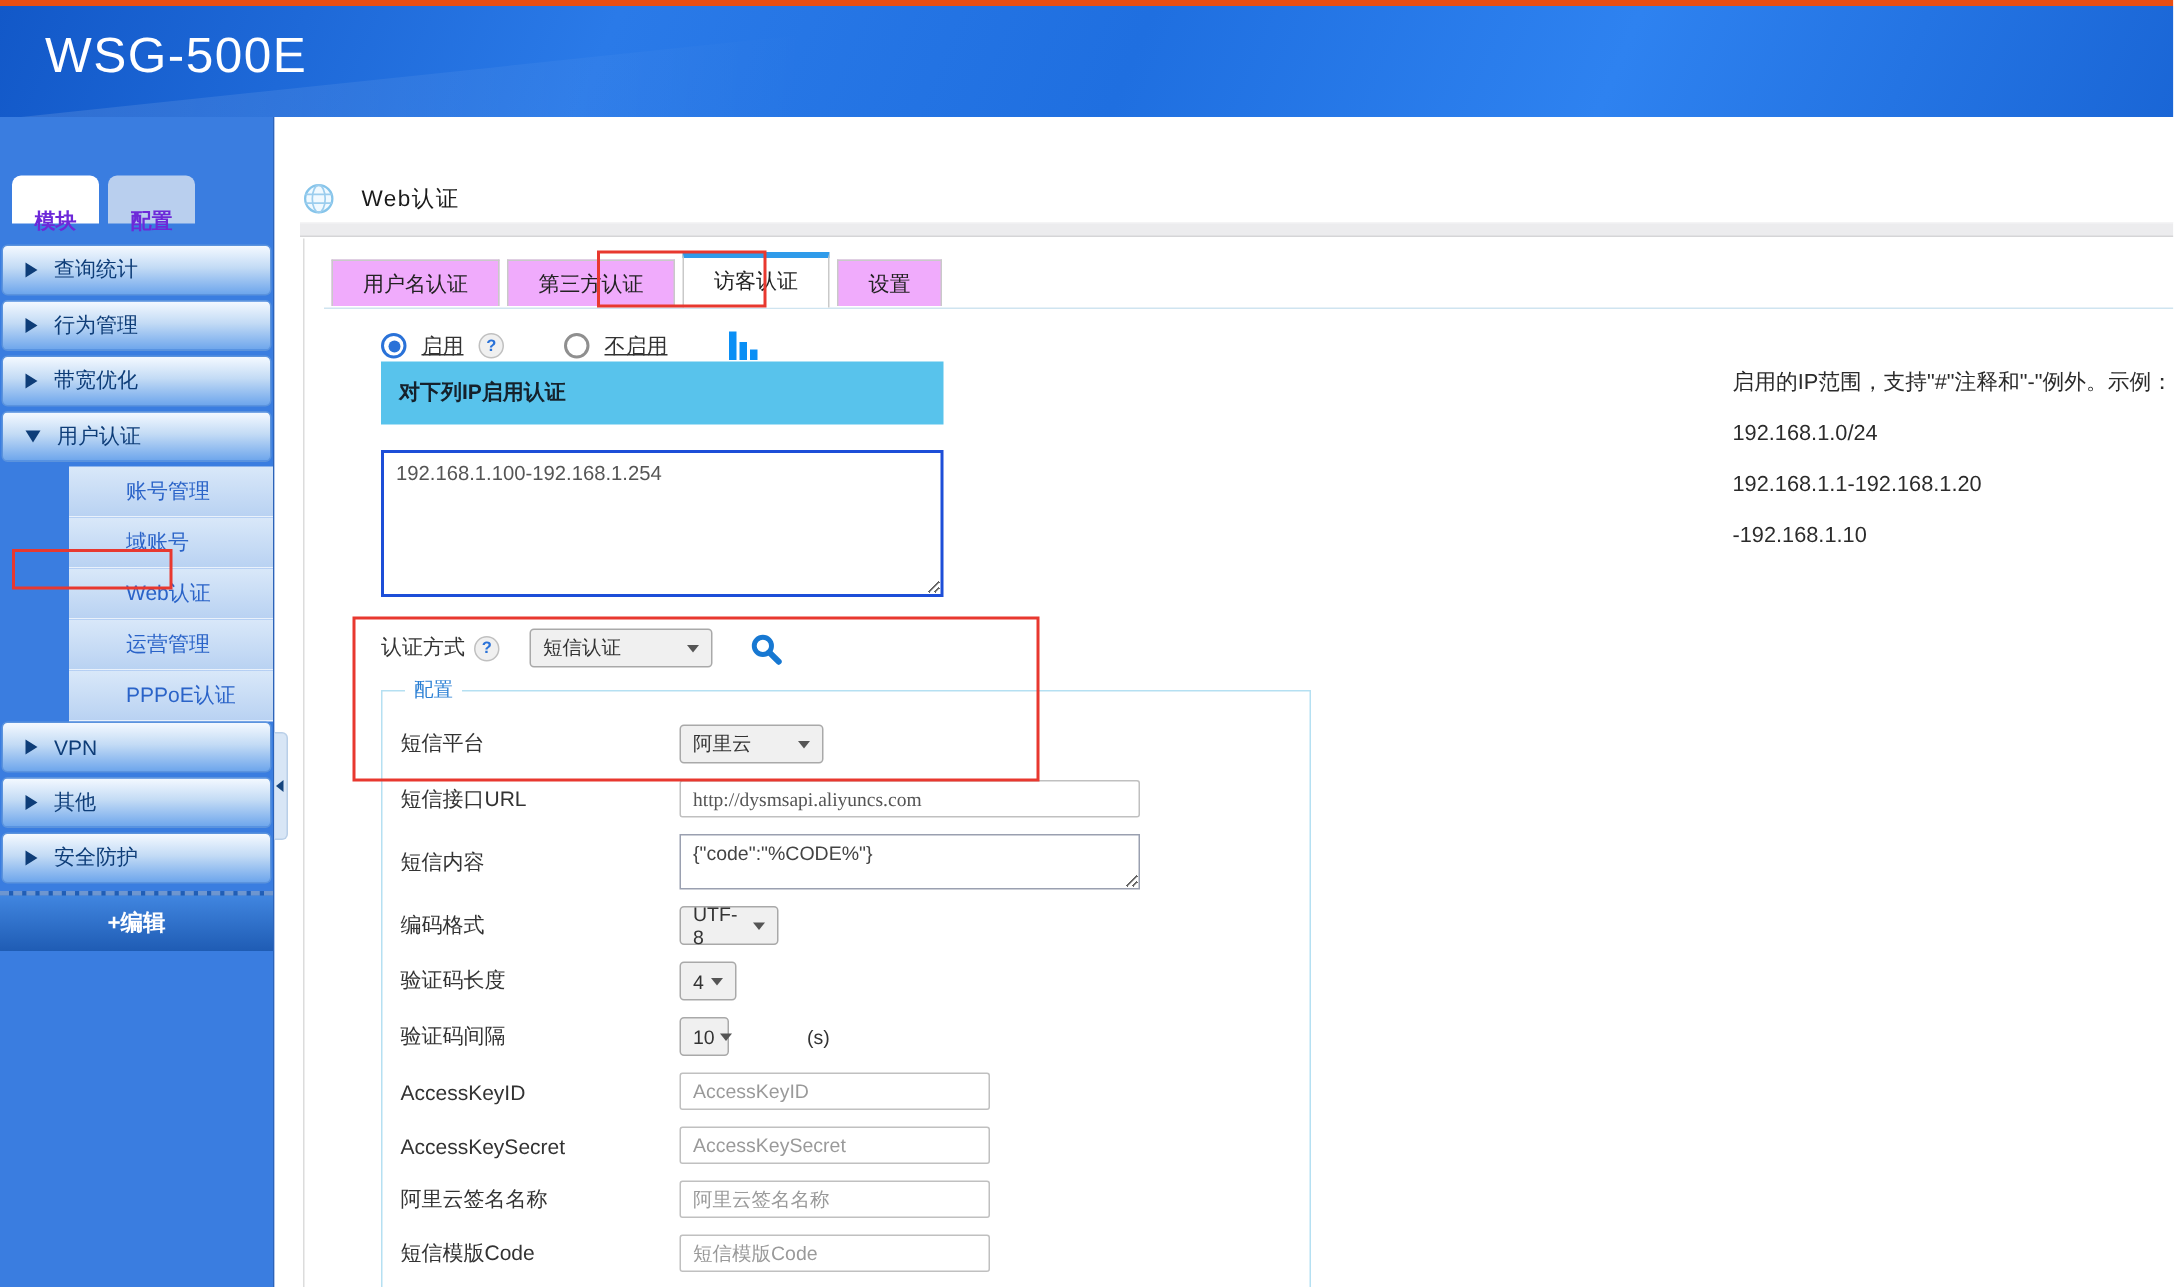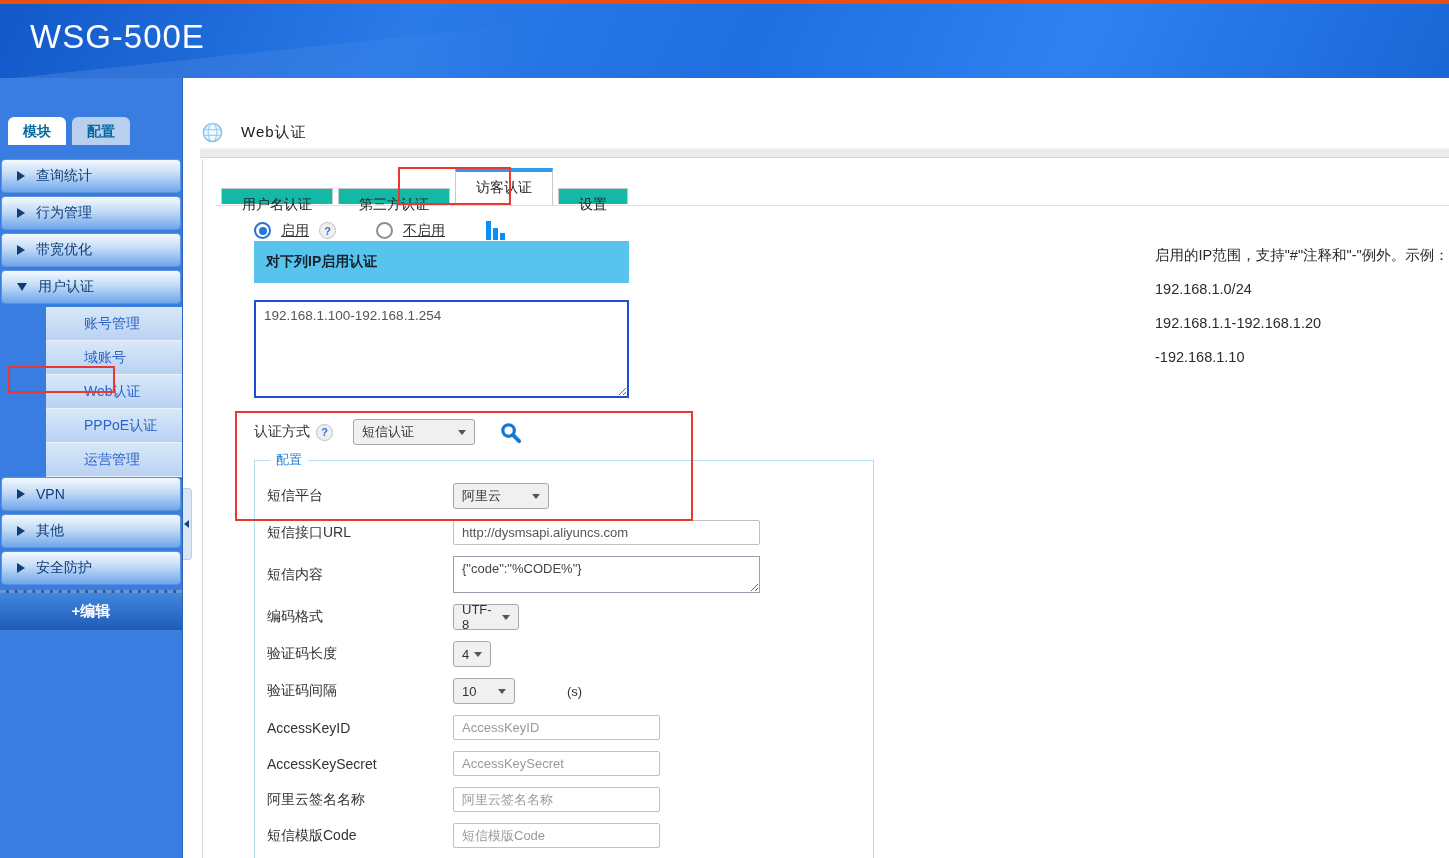--- a/index.html
+++ b/index.html
@@ -10,21 +10,21 @@
   .topline { height: 4px; background: #e94e12; }
   .header  { height: 74px; background: linear-gradient(113deg,#1258c8 0%,#2a7ae8 28%,#1f6fe0 52%,#2e82f0 74%,#1a66d6 100%); position: relative; overflow: hidden; }
   .header::after { content:""; position:absolute; left:-5%; top:30px; width:70%; height:90px; background:linear-gradient(100deg, rgba(255,255,255,.14), rgba(255,255,255,0) 60%); transform: rotate(-6deg); }
   .app-title { color:#fff; font-size:33px; font-weight:500; letter-spacing:1px; padding:14px 0 0 30px; position:relative; z-index:1; }
 
   .layout { display:flex; height:780px; }
 
   
   .sidebar { width:183px; background:#3a7de0; border-right:1px solid #2c63b8; position:relative; flex:none; }
   .side-tabs { display:flex; gap:6px; padding:39px 0 0 8px; }
-  .side-tab { height:28px; line-height:28px; padding:0 15px; font-size:14px; font-weight:bold; color:#0369a1; background:#b9cfee; border-radius:6px 6px 0 0; cursor:pointer; }
+  .side-tab { height:28px; line-height:28px; padding:16px 15px; font-size:14px; font-weight:bold; color:#6d28d9; background:#b9cfee; border-radius:6px 6px 0 0; cursor:pointer; }
   .side-tab.active { background:#fff; }
   .menu { padding-top:14px; }
   .m-group { height:34px; margin:0 1px 3px 1px; display:flex; align-items:center; gap:11px; padding-left:15px; font-size:14px; color:#0e3d78;
              background:linear-gradient(180deg,#f4f9ff 0%,#c3dbf5 45%,#6ea6ec 100%); border:1px solid #5b93dd; border-radius:4px; cursor:pointer; }
   .m-sub { height:34px; display:flex; align-items:center; padding-left:38px; font-size:14px; color:#2a63c8;
            background:linear-gradient(180deg,#d9e8f9,#b9d2f2); border-bottom:1px solid #e9f1fb; cursor:pointer;margin-left:46px; }
   .tri-r { width:0;height:0;border-top:5px solid transparent;border-bottom:5px solid transparent;border-left:8px solid #0e3d78; }
   .tri-d { width:0;height:0;border-left:5px solid transparent;border-right:5px solid transparent;border-top:8px solid #0e3d78; }
   .edit-btn { height:40px; margin-top:5px; display:flex; align-items:center; justify-content:center; color:#fff; font-size:15px; font-weight:bold;
               background:linear-gradient(180deg,#4186e0,#1f5cb4); border-top:3px dashed rgba(255,255,255,.35); cursor:pointer; }
@@ -33,21 +33,21 @@
 
   
   .main { flex:1; position:relative; background:#fff; }
   .page-title-row { position:absolute; left:19px; top:44px; display:flex; align-items:center; gap:18px; }
   .page-title { font-size:15px; color:#1a1a1a; letter-spacing:1px; }
   .band { position:absolute; top:70px; left:17px; right:0; height:10px; background:#ececee; border-top:1px solid #f4f4f5; border-bottom:1px solid #d5d5d7; }
   .panel { position:absolute; top:81px; left:19px; right:0; bottom:0; border-left:1px solid #dcdcdc; background:#fff; }
 
   .tabstrip-line { position:absolute; top:46px; left:13px; right:0; height:1px; background:#cfe4f0; }
   .tabs { position:absolute; top:9px; left:18px; display:flex; align-items:flex-end; gap:5px; z-index:2; }
-  .tab { height:16px; line-height:30px; padding:0 20px; background:#14b8a6; border:1px solid #c9c9c9; border-bottom:none; font-size:14px; color:#222; cursor:pointer; white-space:nowrap; }
+  .tab { height:31px; line-height:30px; padding:0 20px; background:#f0abfc; border:1px solid #c9c9c9; border-bottom:none; font-size:14px; color:#222; cursor:pointer; white-space:nowrap; }
   .tab.active { height:37px; line-height:31px; background:#fff; border-top:4px solid #2f9bea; margin-bottom:-1px; padding-bottom:1px; }
 
   .radio-row { position:absolute; top:61px; left:51px; display:flex; align-items:center; gap:10px; }
   .radio { width:17px; height:17px; border-radius:50%; border:2px solid #2a72d8; position:relative; flex:none; cursor:pointer; }
   .radio.on::after { content:""; position:absolute; inset:2.5px; border-radius:50%; background:#2a72d8; }
   .radio.off { border-color:#8f8f8f; }
   .radio-label { font-size:14px; color:#333;text-decoration:underline; }
   .qbadge { width:17px; height:17px; border-radius:50%; background:#f0f0f0; border:1px solid #c0c0c0; color:#2a72d8; font-size:11px; font-weight:bold; display:flex; align-items:center; justify-content:center; cursor:pointer; }
   .gap20 { width:20px; }
 
@@ -115,24 +115,24 @@
         <div class="m-sub">
           <span>账号管理</span>
         </div>
         <div class="m-sub">
           <span>域账号</span>
         </div>
         <div class="m-sub">
           <span>Web认证</span>
         </div>
         <div class="m-sub">
+          <span>运营管理</span>
+        </div>
+        <div class="m-sub">
           <span>PPPoE认证</span>
-        </div>
-        <div class="m-sub">
-          <span>运营管理</span>
         </div>
         <div class="m-group">
           <span class="tri-r"></span>
           <span>VPN</span>
         </div>
         <div class="m-group">
           <span class="tri-r"></span>
           <span>其他</span>
         </div>
         <div class="m-group">
@@ -209,21 +209,21 @@
           <div class="frow">
             <span class="field-label">短信平台</span>
             <span class="fselect" style="width:96px">
               <span>阿里云</span>
               <span class="chev"></span>
             </span>
           </div>
 
           <div class="frow">
             <span class="field-label">短信接口URL</span>
-            <input class="tinput" style="width: 307px;" value="http://dysmsapi.aliyuncs.com">
+            <input class="tinput" style="width: 307px; font-family: Liberation Serif, serif;" value="http://dysmsapi.aliyuncs.com">
           </div>
 
           <div class="frow">
             <span class="field-label">短信内容</span>
             <textarea class="sms-textarea" style="">{"code":"%CODE%"}</textarea>
           </div>
 
           <div class="frow">
             <span class="field-label">编码格式</span>
             <span class="fselect" style="width:66px">
@@ -235,21 +235,21 @@
           <div class="frow">
             <span class="field-label">验证码长度</span>
             <span class="fselect" style="width:38px">
               <span>4</span>
               <span class="chev" style="margin-left:4px"></span>
             </span>
           </div>
 
           <div class="frow">
             <span class="field-label">验证码间隔</span>
-            <span class="fselect" style="width:62px">
+            <span class="fselect" style="width:33px">
               <span>10</span>
               <span class="chev" style="margin-left:4px"></span>
             </span>
             <span class="suffix">(s)</span>
           </div>
 
           <div class="frow">
             <span class="field-label">AccessKeyID</span>
             <input class="tinput" style="width: 207px;" placeholder="AccessKeyID">
           </div>

